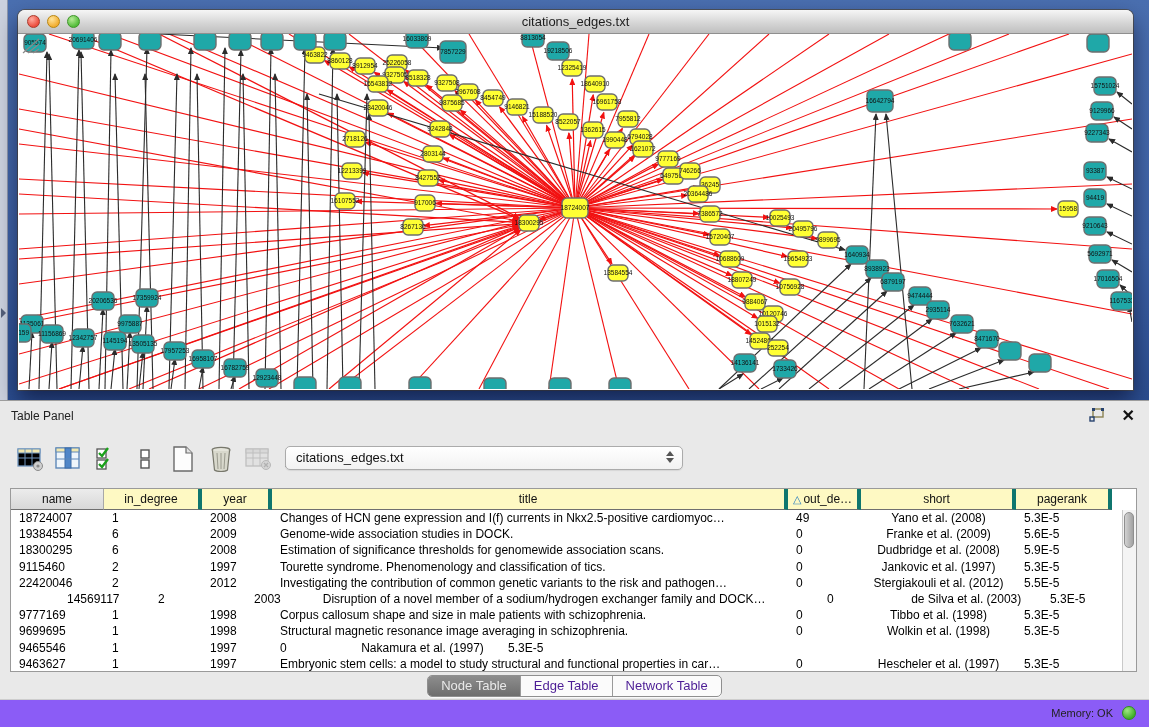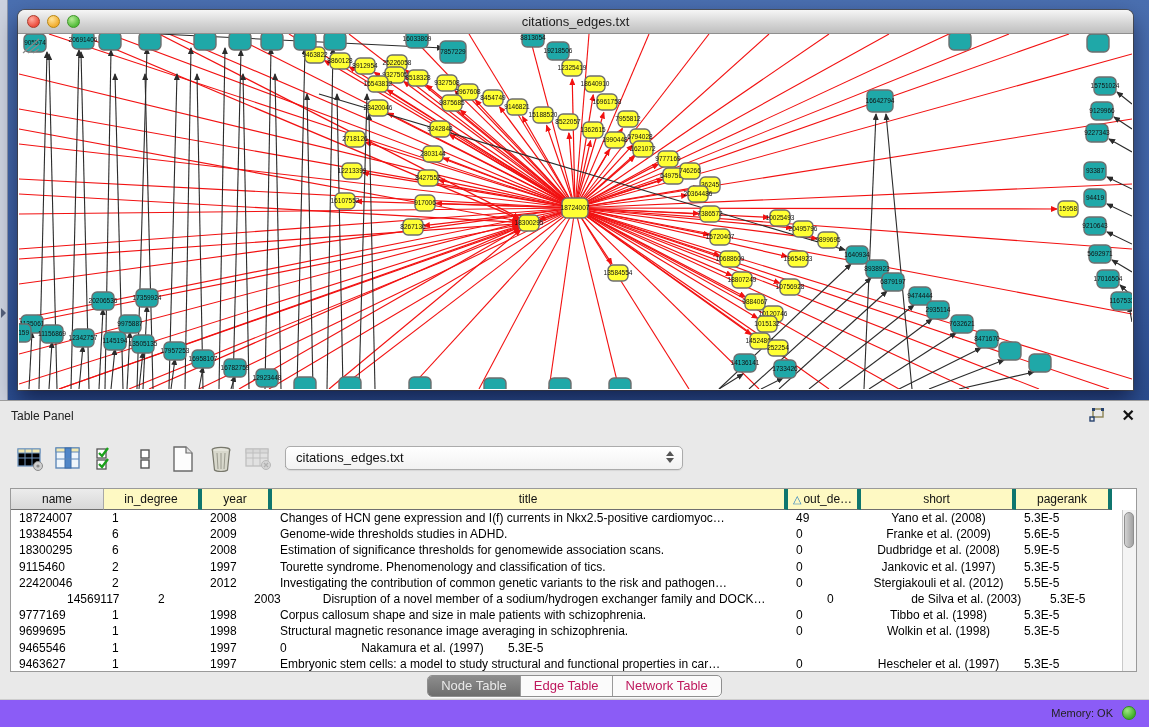--- a/index.html
+++ b/index.html
@@ -61,21 +61,21 @@
   .td{box-sizing:border-box;font-size:12px;line-height:16px;color:#000;
     padding:0 4px;white-space:nowrap;overflow:hidden;}
   .td.l{text-align:left;padding-left:8px;}
   .td.c{text-align:center;}
   .vscroll{position:absolute;top:21px;right:0;bottom:0;width:13px;background:#f4f4f4;border-left:1px solid #c9c9c9;}
   .vthumb{position:absolute;top:2px;left:1px;width:10px;height:36px;border-radius:5px;
     background:linear-gradient(90deg,#d2d2d2,#a2a2a2);border:1px solid #8f8f8f;box-sizing:border-box;}
   .tp-tabs{position:absolute;top:274px;left:0;right:0;display:flex;justify-content:center;}
   .seg{display:flex;border:1px solid #8f8f8f;border-radius:5px;overflow:hidden;height:20px;
     background:#fbfbfb;box-shadow:0 1px 0 rgba(255,255,255,.7);}
-  .seg-btn{padding:0 13px;font-size:13px;line-height:20px;color:#be185d;border-right:1px solid #9a9a9a;}
+  .seg-btn{padding:0 13px;font-size:13px;line-height:20px;color:#4c1d95;border-right:1px solid #9a9a9a;}
   .seg-btn:last-child{border-right:none;}
   .seg-btn.active{background:linear-gradient(#8d8d8d,#6e6e6e);color:#e9e9e9;}
   .status-bar{position:absolute;bottom:0;left:0;right:0;height:27px;background:#8b5cf6;border-top:1px solid #cdcdcd;}
   .mem{position:absolute;right:36px;top:7px;font-size:11px;color:#222;}
   .mem-dot{position:absolute;right:13px;top:6px;width:14px;height:14px;border-radius:50%;box-sizing:border-box;
     background:radial-gradient(circle at 35% 30%,#9fe682,#3fae27 72%);border:1px solid #2e8f1e;}
 </style>
 </head>
 <body>
 
@@ -587,21 +587,21 @@
           <div class="td l" style="width: 70px;">2008</div>
           <div class="td l" style="width: 516px;">Changes of HCN gene expression and I(f) currents in Nkx2.5-positive cardiomyoc…</div>
           <div class="td l" style="width: 73px;">49</div>
           <div class="td c" style="width: 155px;">Yano et al. (2008)</div>
           <div class="td l" style="width: 96px;">5.3E-5</div>
         </div>
         <div class="tr">
           <div class="td l" style="width: 93px;">19384554</div>
           <div class="td l" style="width: 98px;">6</div>
           <div class="td l" style="width: 70px;">2009</div>
-          <div class="td l" style="width: 516px;">Genome-wide thresholds studies in ADHD.</div>
+          <div class="td l" style="width: 516px;">Genome-wide association studies in DOCK.</div>
           <div class="td l" style="width: 73px;">0</div>
           <div class="td c" style="width: 155px;">Franke et al. (2009)</div>
           <div class="td l" style="width: 96px;">5.6E-5</div>
         </div>
         <div class="tr">
           <div class="td l" style="width: 93px;">18300295</div>
           <div class="td l" style="width: 98px;">6</div>
           <div class="td l" style="width: 70px;">2008</div>
           <div class="td l" style="width: 516px;">Estimation of significance thresholds for genomewide association scans.</div>
           <div class="td l" style="width: 73px;">0</div>

